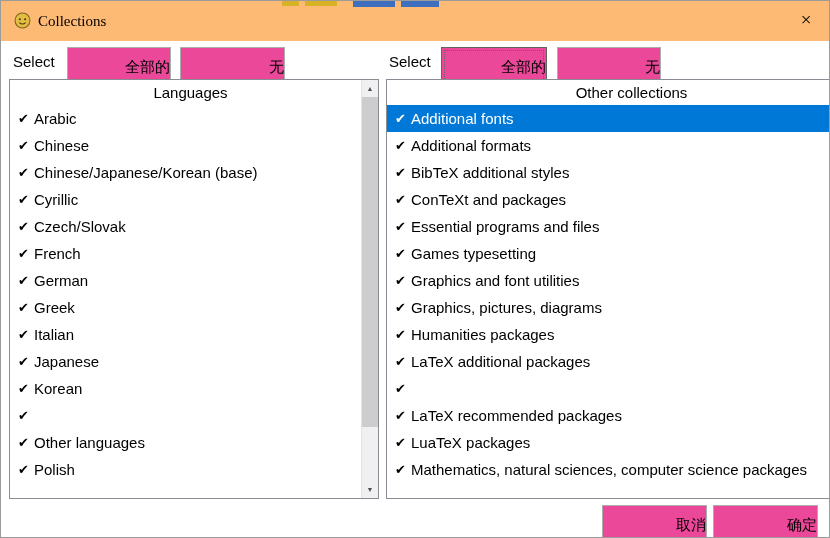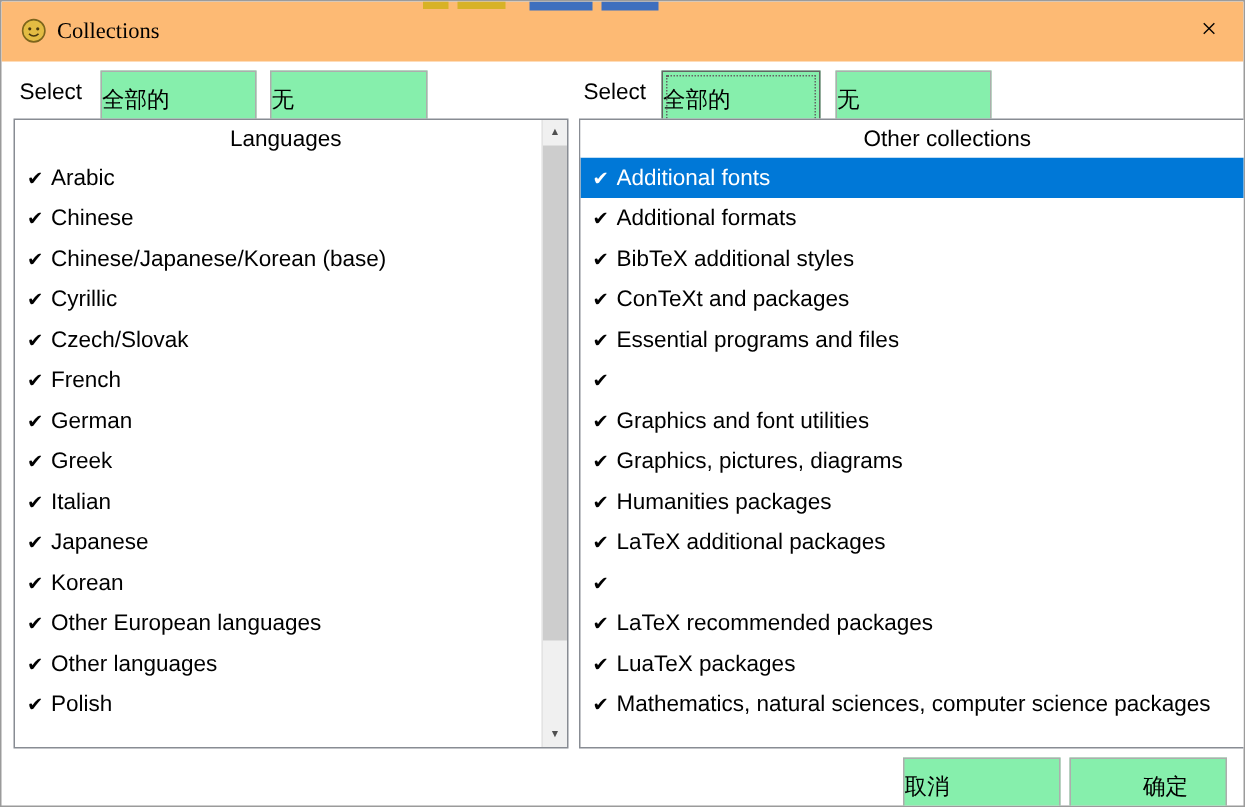--- a/index.html
+++ b/index.html
@@ -25,22 +25,22 @@
   .artifact { position:absolute; top:0; height:5px; }
   .artifact.y1 { left:281px; width:17px; background:#d8b226; }
   .artifact.y2 { left:304px; width:32px; background:#d8b226; }
   .artifact.b1 { left:352px; width:42px; height:6px; background:#3e6fbe; }
   .artifact.b2 { left:400px; width:38px; height:6px; background:#3e6fbe; }
 
   
   .select-label { position:absolute; top:50px; font-size:15px; line-height:22px; }
   .btn {
     position:absolute; height:39px; width:104px;
-    background:#86efac; border:1px solid #adadad;
-    font-size:15px; font-family:inherit; text-align:left; line-height:24px;
+    background:#ec4899; border:1px solid #adadad;
+    font-size:15px; font-family:inherit; text-align:right; line-height:24px;
     color:#000; cursor:default;
   }
   .btn.focused {
     border:1px solid #636363;
     outline:1px dotted #636363; outline-offset:-4px;
   }
   #btn-all-left  { left:66px;  top:46px; }
   #btn-none-left { left:179px; top:46px; width:105px; }
   #btn-all-right { left:440px; top:46px; width:106px; }
   #btn-none-right{ left:556px; top:46px; }
@@ -146,21 +146,20 @@
       <div class="list-row">
     <span class="check">✔</span>
     <span class="label">Japanese</span>
   </div>
       <div class="list-row">
     <span class="check">✔</span>
     <span class="label">Korean</span>
   </div>
       <div class="list-row">
     <span class="check">✔</span>
-    <span class="label">Other European languages</span>
   </div>
       <div class="list-row">
     <span class="check">✔</span>
     <span class="label">Other languages</span>
   </div>
       <div class="list-row">
     <span class="check">✔</span>
     <span class="label">Polish</span>
   </div>
     </div>
@@ -189,20 +188,21 @@
       <div class="list-row">
     <span class="check">✔</span>
     <span class="label">ConTeXt and packages</span>
   </div>
       <div class="list-row">
     <span class="check">✔</span>
     <span class="label">Essential programs and files</span>
   </div>
       <div class="list-row">
     <span class="check">✔</span>
+    <span class="label">Games typesetting</span>
   </div>
       <div class="list-row">
     <span class="check">✔</span>
     <span class="label">Graphics and font utilities</span>
   </div>
       <div class="list-row">
     <span class="check">✔</span>
     <span class="label">Graphics, pictures, diagrams</span>
   </div>
       <div class="list-row">

